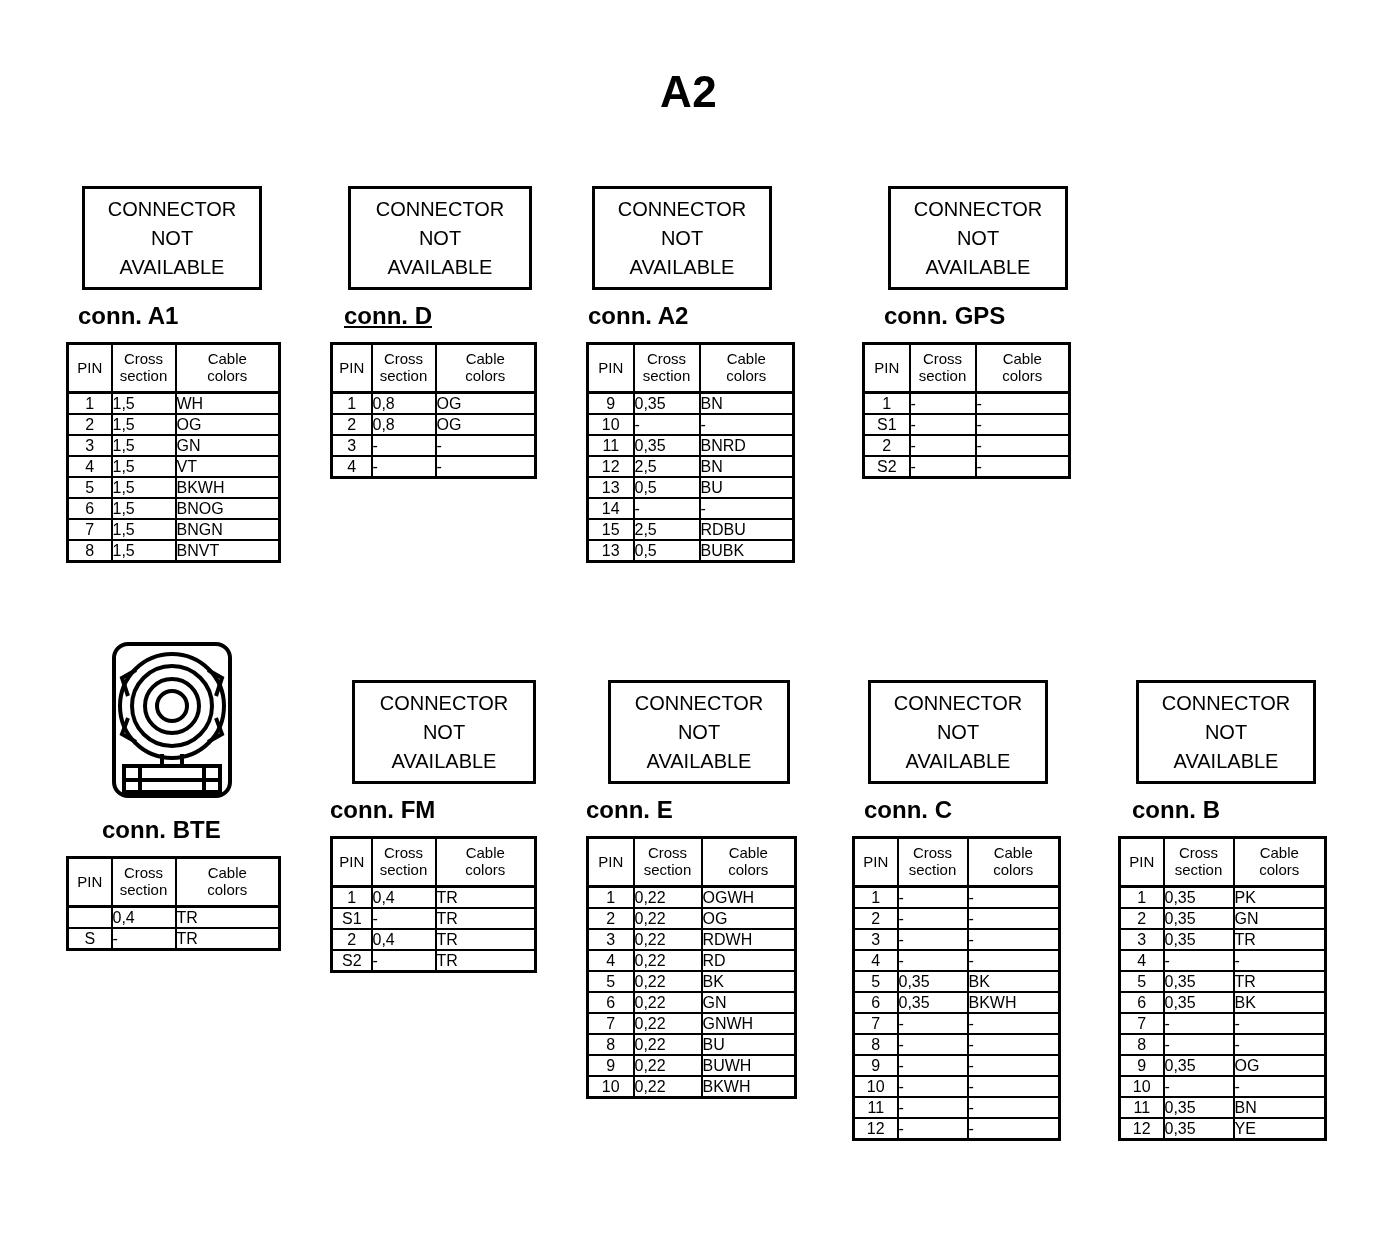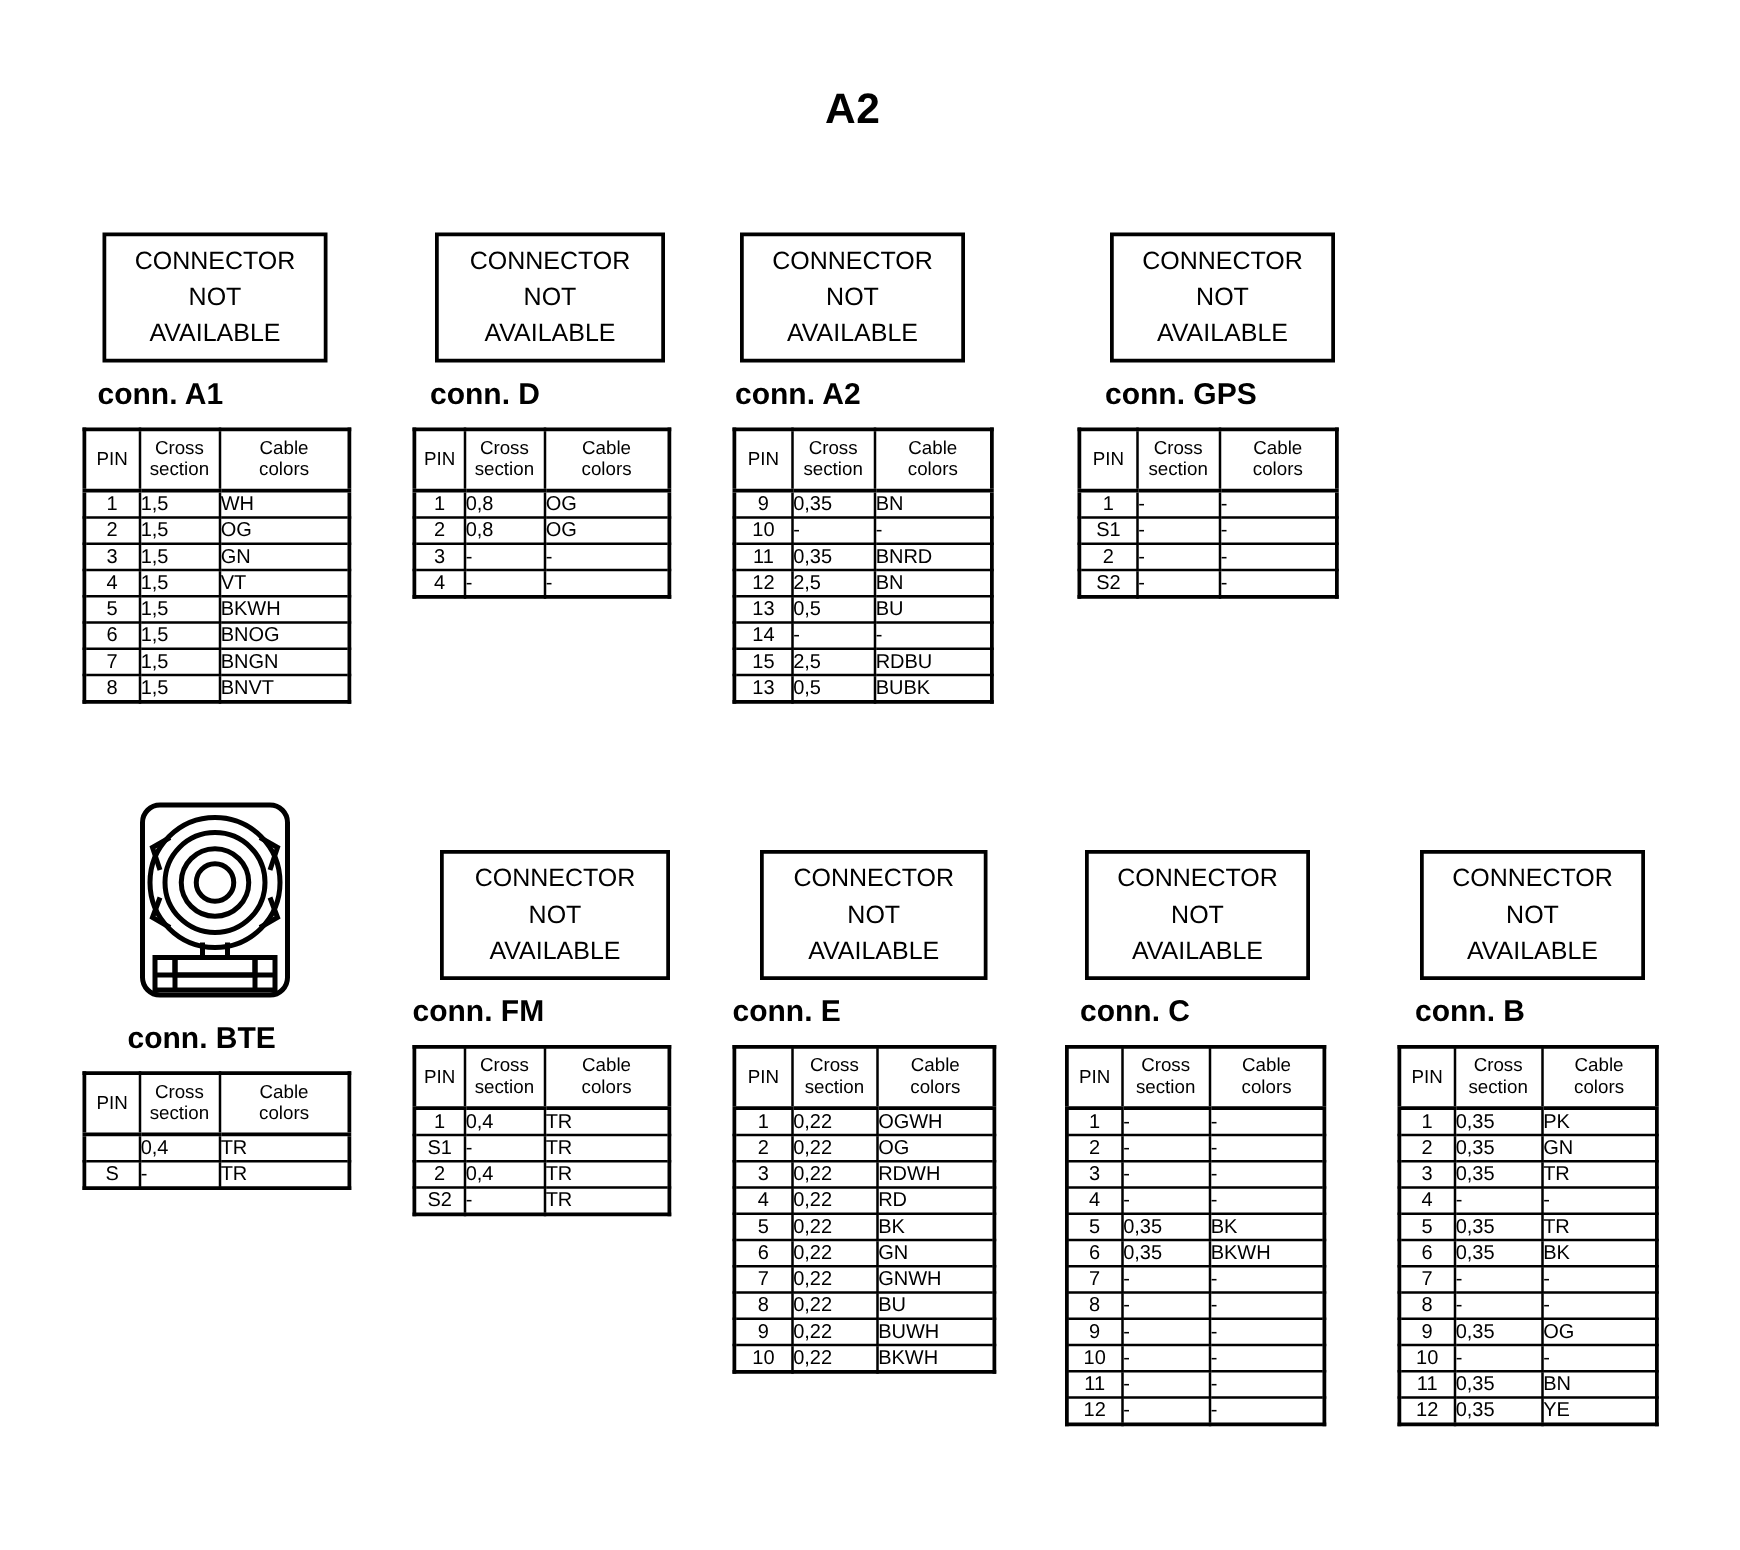--- a/index.html
+++ b/index.html
@@ -16,21 +16,21 @@
     position: relative;
     width: 1392px;
     height: 1240px;
     overflow: hidden;
     background: #ffffff;
   }
 
   
   .sheet-title {
     position: absolute;
-    font-size: 34px;
+    font-size: 44px;
     font-weight: bold;
     letter-spacing: 0.5px;
     line-height: 1;
   }
 
   
   .conn-group {
     position: absolute;
   }
 
@@ -175,21 +175,21 @@
       </div>
     </div>
     <div class="conn-group" style="left: 330px; top: 186px;">
       <div style="margin-left: 18px;">
         <div class="na-box" style="width: 184px; height: 104px;">
           <span>CONNECTOR</span>
           <span>NOT</span>
           <span>AVAILABLE</span>
         </div>
       </div>
-      <div class="conn-caption" style="margin-left: 14px;">conn. D</div>
+      <div class="conn-caption" style="margin-left: 14px; text-decoration: underline;">conn. D</div>
       <div style="margin-top: 14px;">
         <table class="pin-table" style="width: 204px;">
           <colgroup>
             <col style="width: 40px;">
             <col style="width: 64px;">
             <col style="width: 100px;">
           </colgroup>
           <thead>
             <tr>
               <th>PIN</th>

